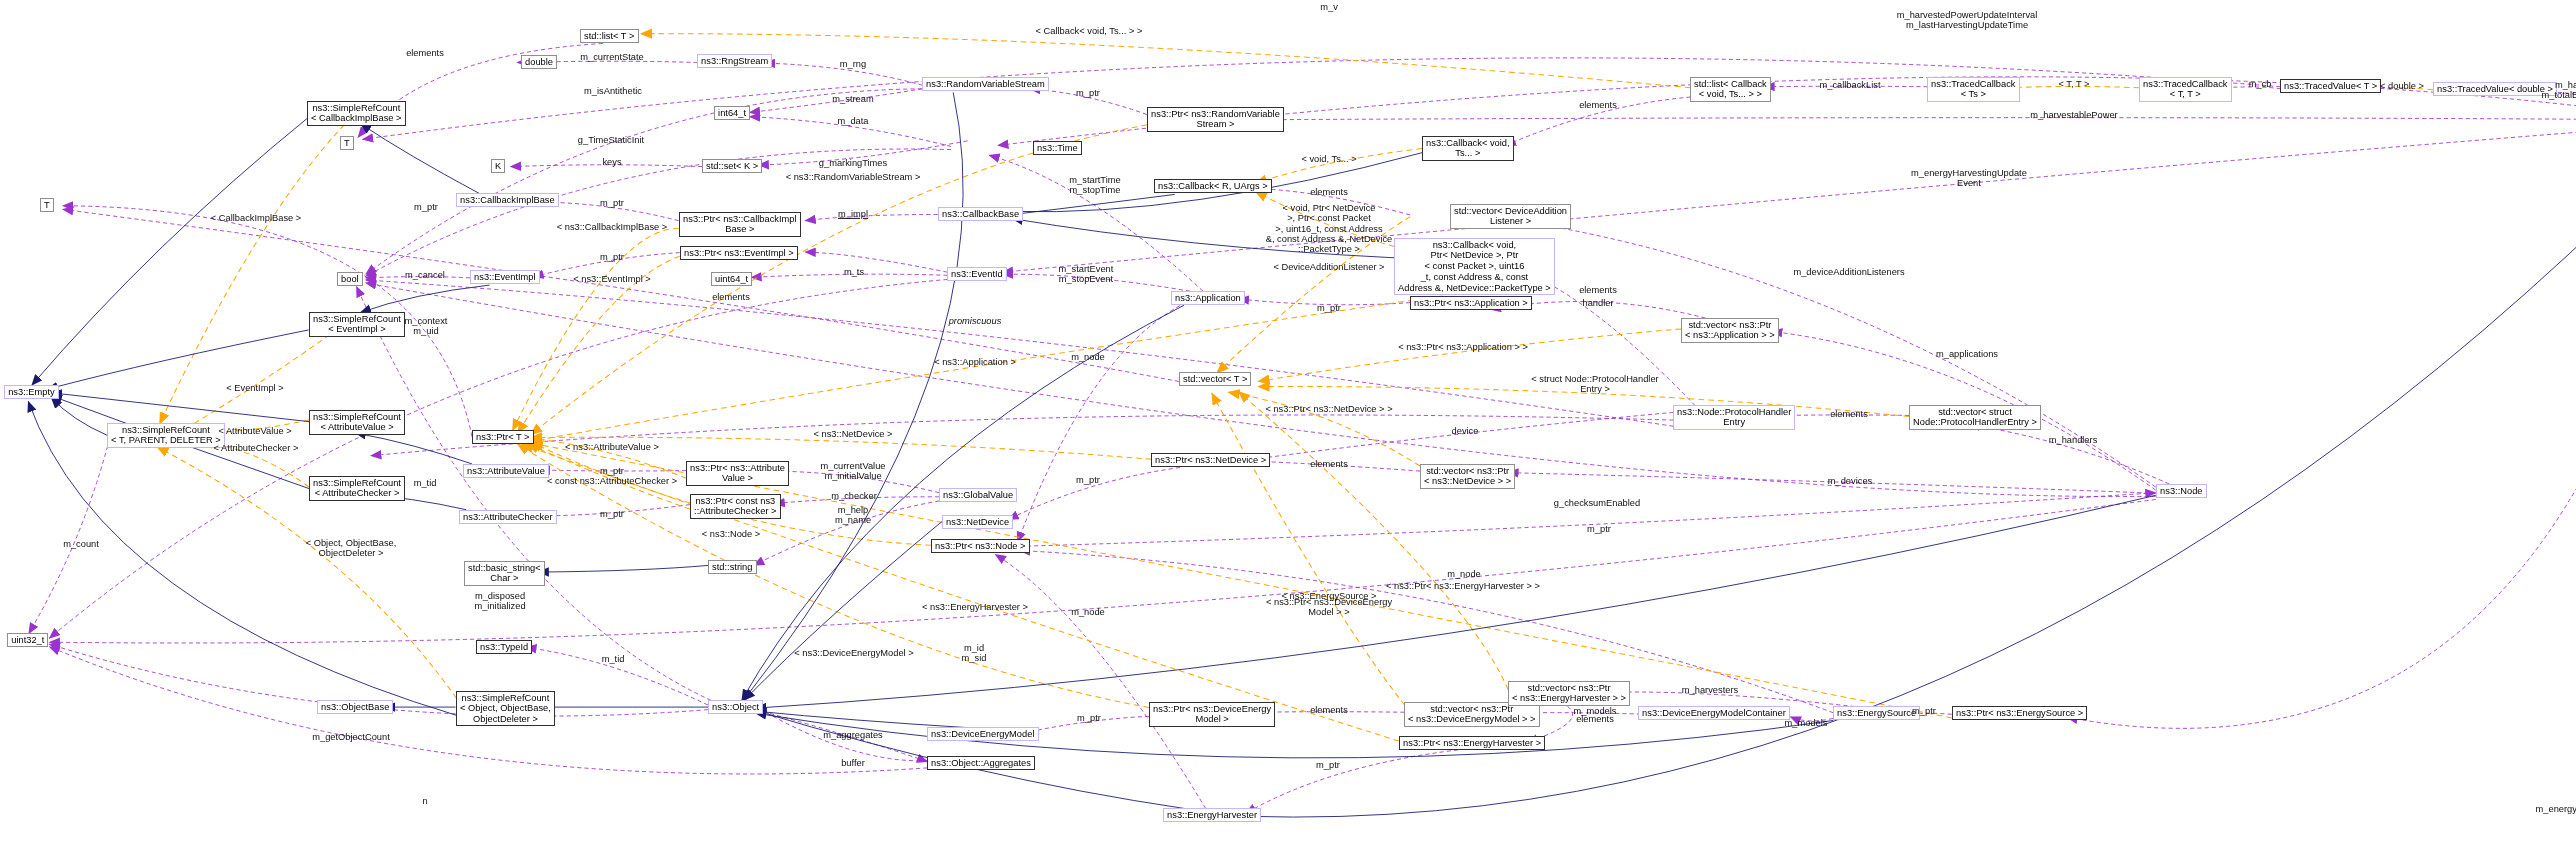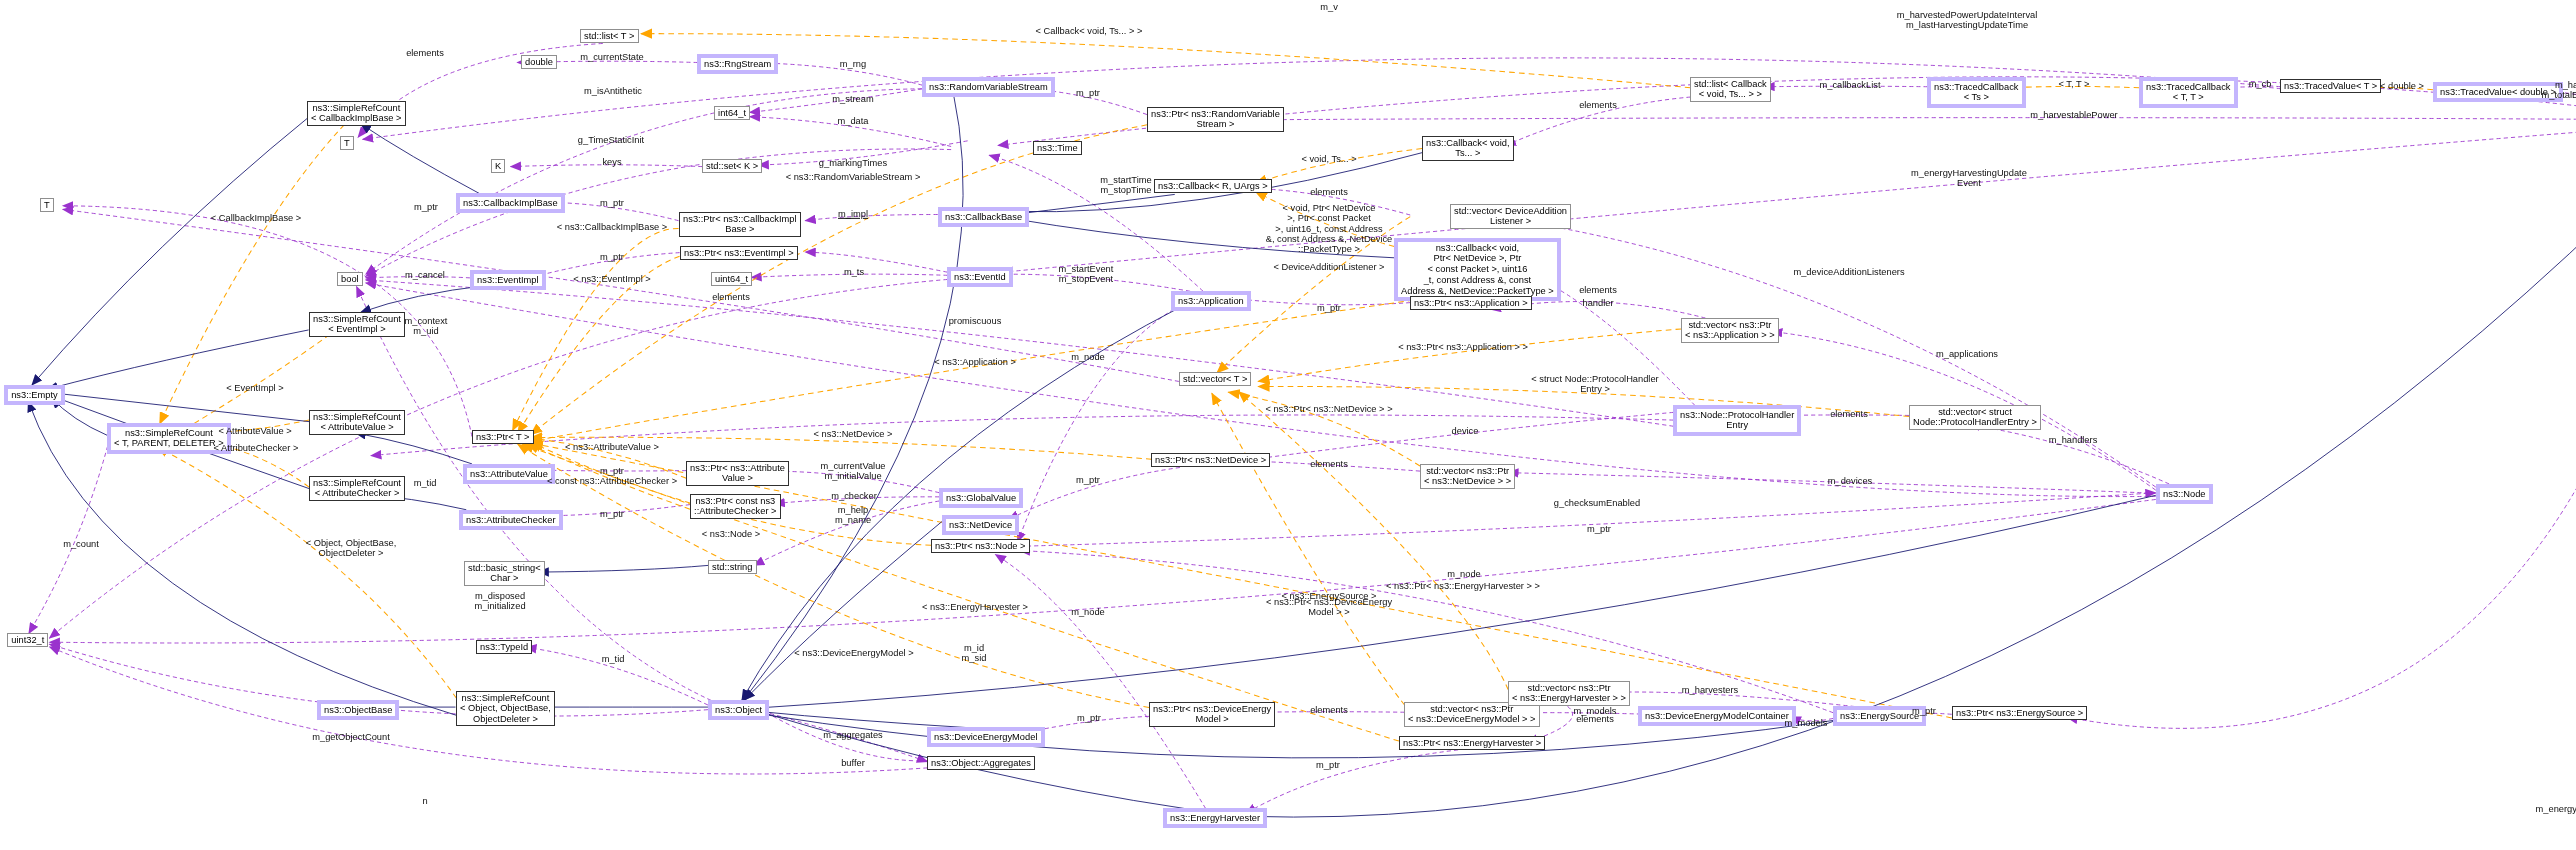--- a/index.html
+++ b/index.html
@@ -2,21 +2,21 @@
 <html style="font-size:8.2px"><head>
 <meta charset="utf-8">
 <style>
   html,body{margin:0;padding:0;background:#ffffff;}
   body{width:2755px;height:851px;position:relative;font-family:"Liberation Sans",sans-serif;}
   #canvas{position:absolute;left:0;top:0;width:2755px;height:851px;}
   #edge-layer{position:absolute;left:0;top:0;z-index:1;}
   .node{position:absolute;z-index:2;background:#ffffff;border:0.5px solid #8f8f8f;color:#000;
         padding:0.5px 3.1px;font-size:9.3px;line-height:10.8px;text-align:center;white-space:pre-line;}
   .node.class{border:0.5px solid #303030;}
-  .node.classb{border:4px solid #c4b5fd;}
+  .node.classb{border:1px solid #c4b5fd;}
   .elabel{position:absolute;z-index:2;transform:translate(-50%,-50%);color:#101010;
           font-size:9.3px;line-height:10.3px;text-align:center;white-space:pre-line;}
   path.edge{fill:none;stroke-width:1.7px;}
   path.p{stroke:#9a32cd;stroke-dasharray:8 6;}
   path.o{stroke:#ffa500;stroke-dasharray:11 8;stroke-width:2px;}
   path.b{stroke:#191970;stroke-dasharray:none;}
 </style>
 </head>
 <body>
 
@@ -279,21 +279,21 @@
       <div class="elabel" style="left: 1598px; top: 105px;">elements</div>
       <div class="elabel" style="left: 1329px; top: 159px;">&lt; void, Ts... &gt;</div>
       <div class="elabel" style="left: 853px; top: 163px;">g_markingTimes</div>
       <div class="elabel" style="left: 853px; top: 177px;">&lt; ns3::RandomVariableStream &gt;</div>
       <div class="elabel" style="left: 612px; top: 162px;">keys</div>
       <div class="elabel" style="left: 426px; top: 207px;">m_ptr</div>
       <div class="elabel" style="left: 612px; top: 203px;">m_ptr</div>
       <div class="elabel" style="left: 612px; top: 227px;">&lt; ns3::CallbackImplBase &gt;</div>
       <div class="elabel" style="left: 256px; top: 218px;">&lt; CallbackImplBase &gt;</div>
       <div class="elabel" style="left: 853px; top: 214px; text-decoration: underline;">m_impl</div>
-      <div class="elabel" style="left: 1126px; top: 185px;">m_startTime
+      <div class="elabel" style="left: 1095px; top: 185px;">m_startTime
 m_stopTime</div>
       <div class="elabel" style="left: 1329px; top: 192px;">elements</div>
       <div class="elabel" style="left: 1969px; top: 178px;">m_energyHarvestingUpdate
 Event</div>
       <div class="elabel" style="left: 1329px; top: 229px;">&lt; void, Ptr&lt; NetDevice
 &gt;, Ptr&lt; const Packet
 &gt;, uint16_t, const Address
 &amp;, const Address &amp;, NetDevice
 ::PacketType &gt;</div>
       <div class="elabel" style="left: 1329px; top: 267px;">&lt; DeviceAdditionListener &gt;</div>
@@ -302,21 +302,21 @@
       <div class="elabel" style="left: 425px; top: 275px;">m_cancel</div>
       <div class="elabel" style="left: 854px; top: 272px;">m_ts</div>
       <div class="elabel" style="left: 1086px; top: 274px;">m_startEvent
 m_stopEvent</div>
       <div class="elabel" style="left: 731px; top: 297px;">elements</div>
       <div class="elabel" style="left: 426px; top: 326px;">m_context
 m_uid</div>
       <div class="elabel" style="left: 1849px; top: 272px;">m_deviceAdditionListeners</div>
       <div class="elabel" style="left: 1598px; top: 290px;">elements</div>
       <div class="elabel" style="left: 1598px; top: 303px;">handler</div>
-      <div class="elabel" style="left: 975px; top: 321px;">promiscuous</div>
+      <div class="elabel" style="left: 975px; top: 321px; font-style: italic;">promiscuous</div>
       <div class="elabel" style="left: 1329px; top: 308px;">m_ptr</div>
       <div class="elabel" style="left: 975px; top: 362px;">&lt; ns3::Application &gt;</div>
       <div class="elabel" style="left: 1088px; top: 357px;">m_node</div>
       <div class="elabel" style="left: 1463px; top: 347px;">&lt; ns3::Ptr&lt; ns3::Application &gt; &gt;</div>
       <div class="elabel" style="left: 1967px; top: 354px;">m_applications</div>
       <div class="elabel" style="left: 255px; top: 388px;">&lt; EventImpl &gt;</div>
       <div class="elabel" style="left: 1595px; top: 384px;">&lt; struct Node::ProtocolHandler
 Entry &gt;</div>
       <div class="elabel" style="left: 1849px; top: 414px;">elements</div>
       <div class="elabel" style="left: 1329px; top: 409px;">&lt; ns3::Ptr&lt; ns3::NetDevice &gt; &gt;</div>

